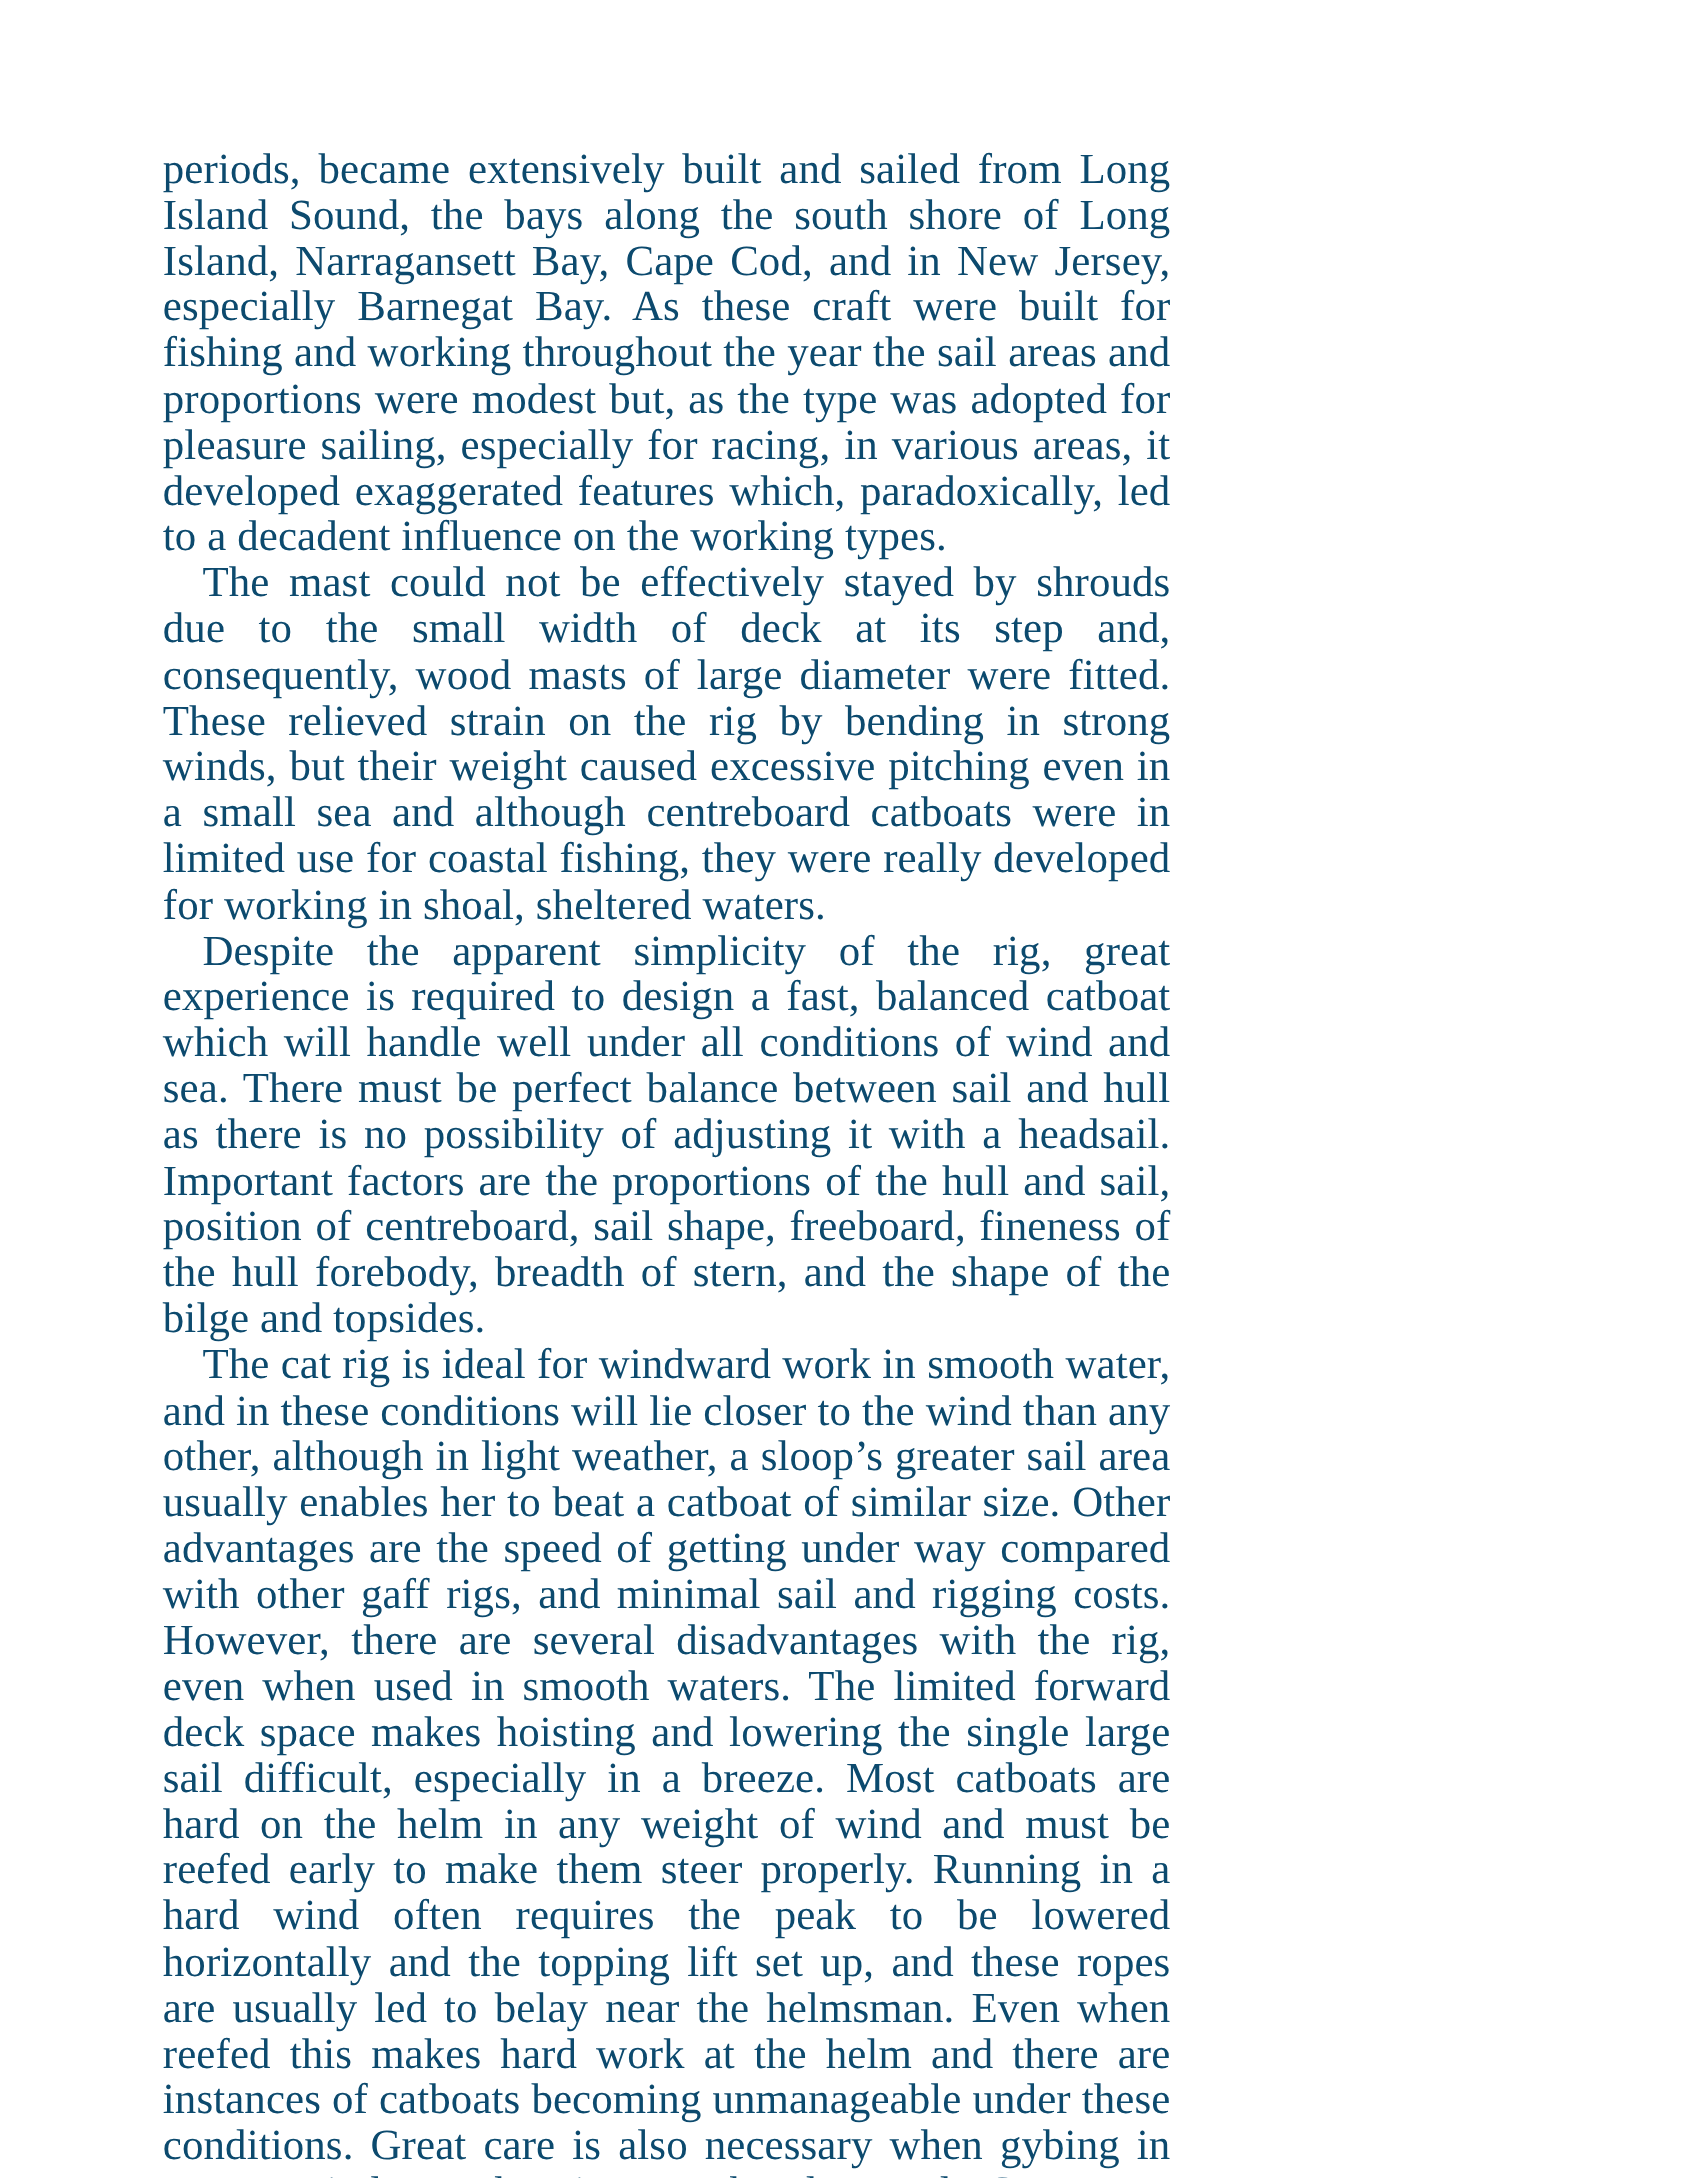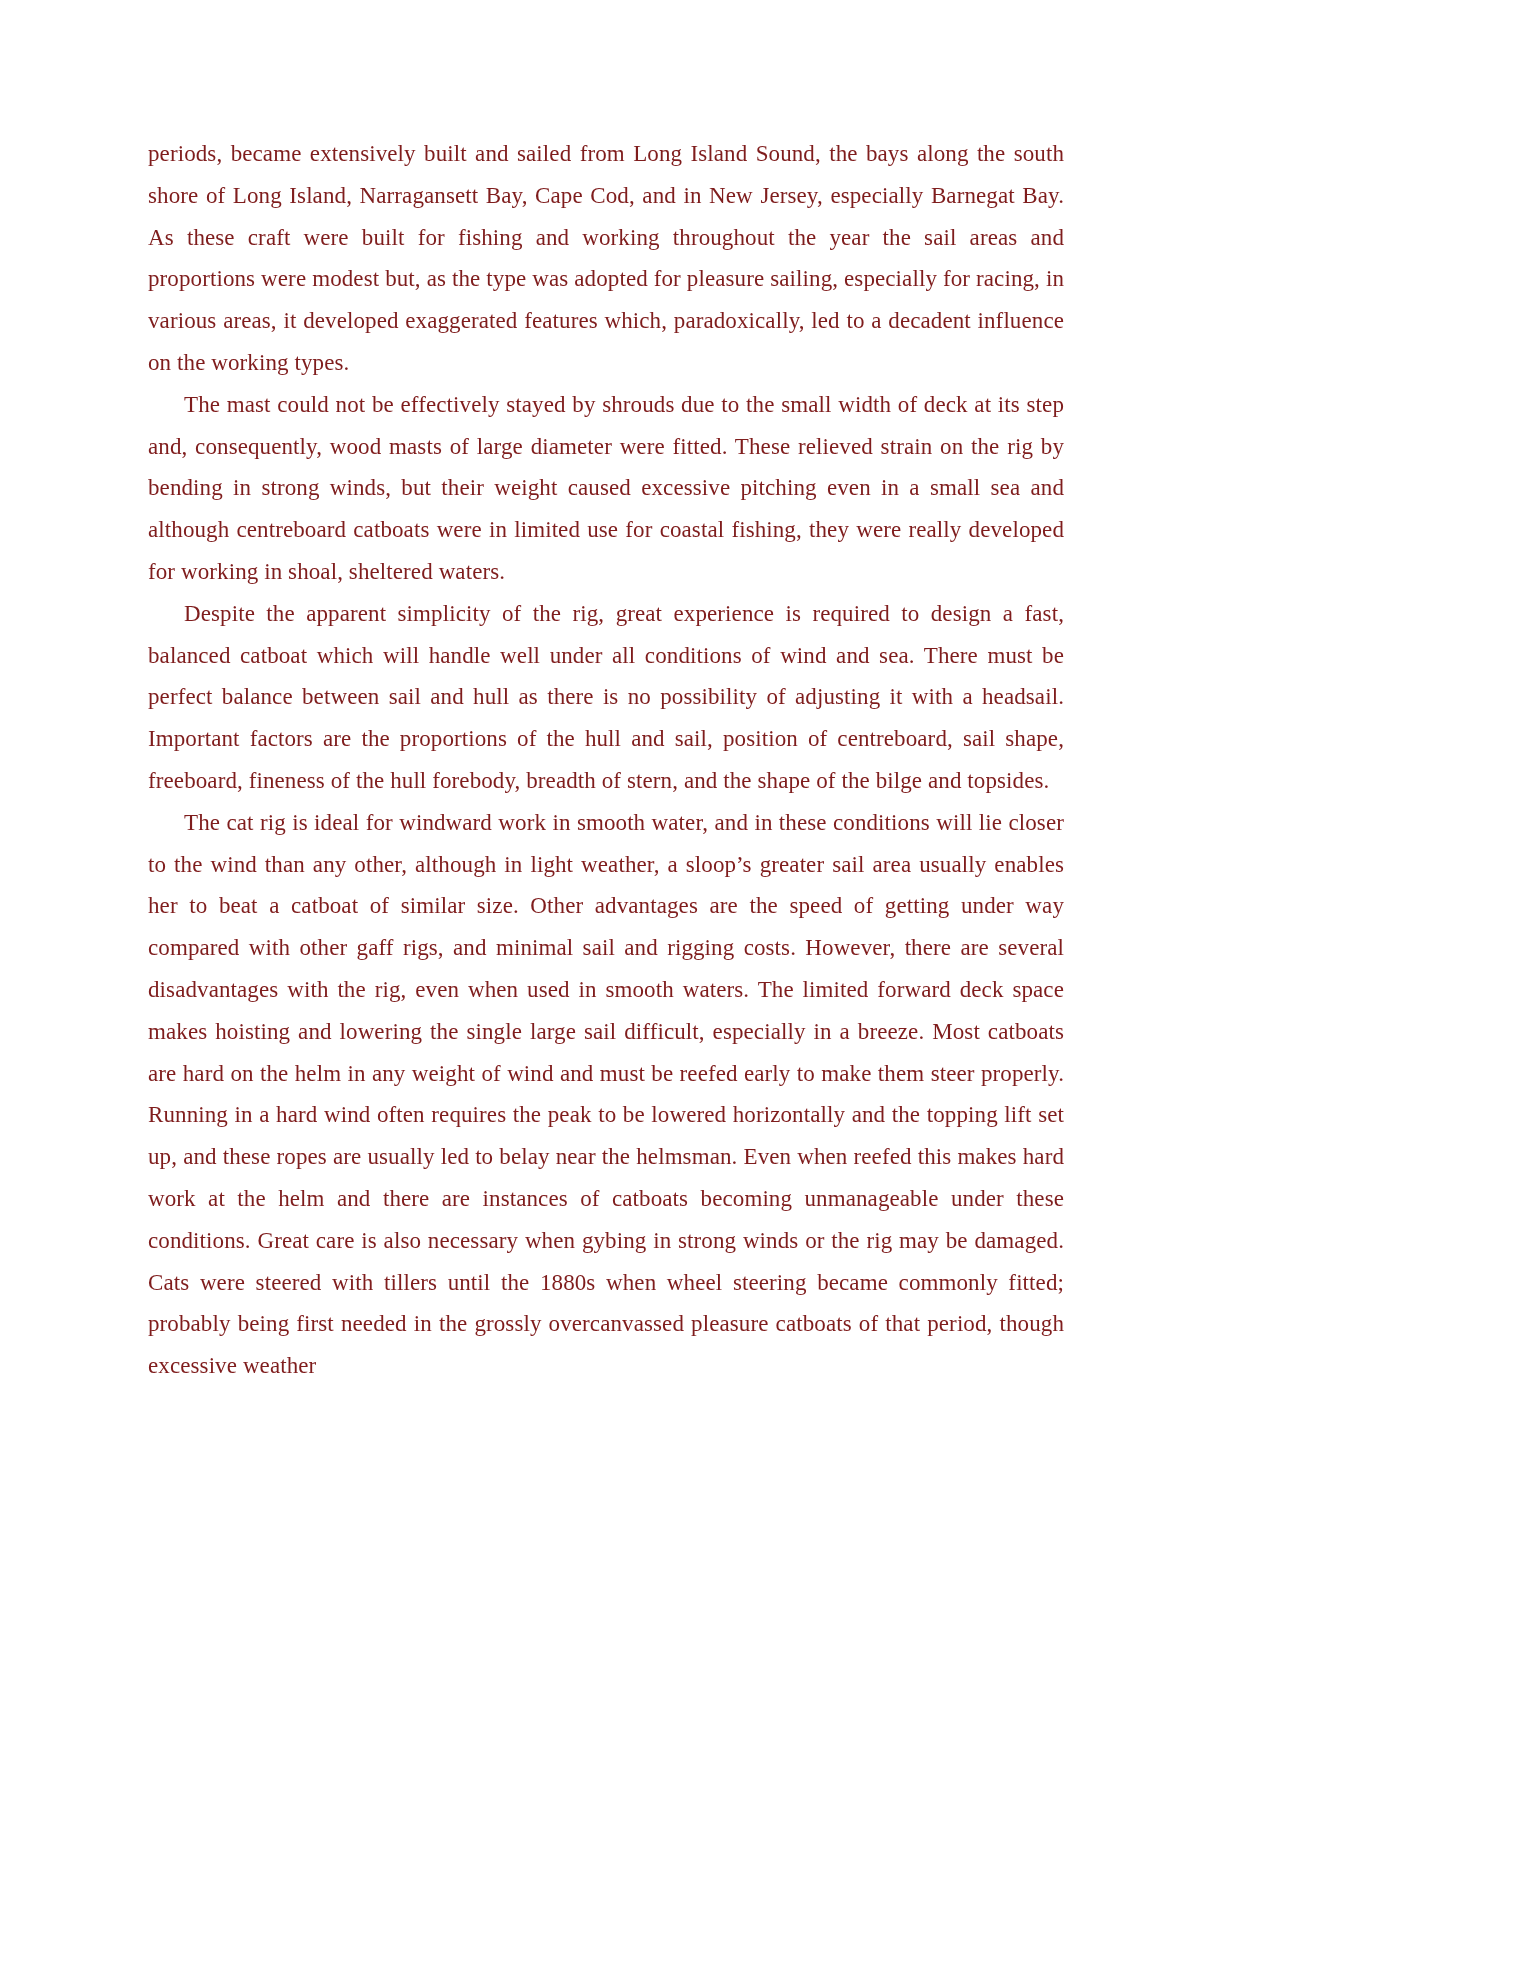--- a/index.html
+++ b/index.html
@@ -23,25 +23,25 @@
   }
   .text-column {
     position: absolute;
     left: 148px;
     top: 133px;
     width: 916px;
   }
   p.para {
     margin: 0;
     padding: 0;
-    font-size: 23px;
+    font-size: 39px;
     line-height: 41.8px;
     text-align: justify;
     text-justify: inter-word;
-    color: #7f1d1d;
+    color: #0c4a6e;
     letter-spacing: 0.1px;
     word-spacing: 0px;
     hyphens: none;
     -webkit-hyphens: none;
   }
   p.para.indent {
     text-indent: 36px;
   }
   
   p.para:last-child {

